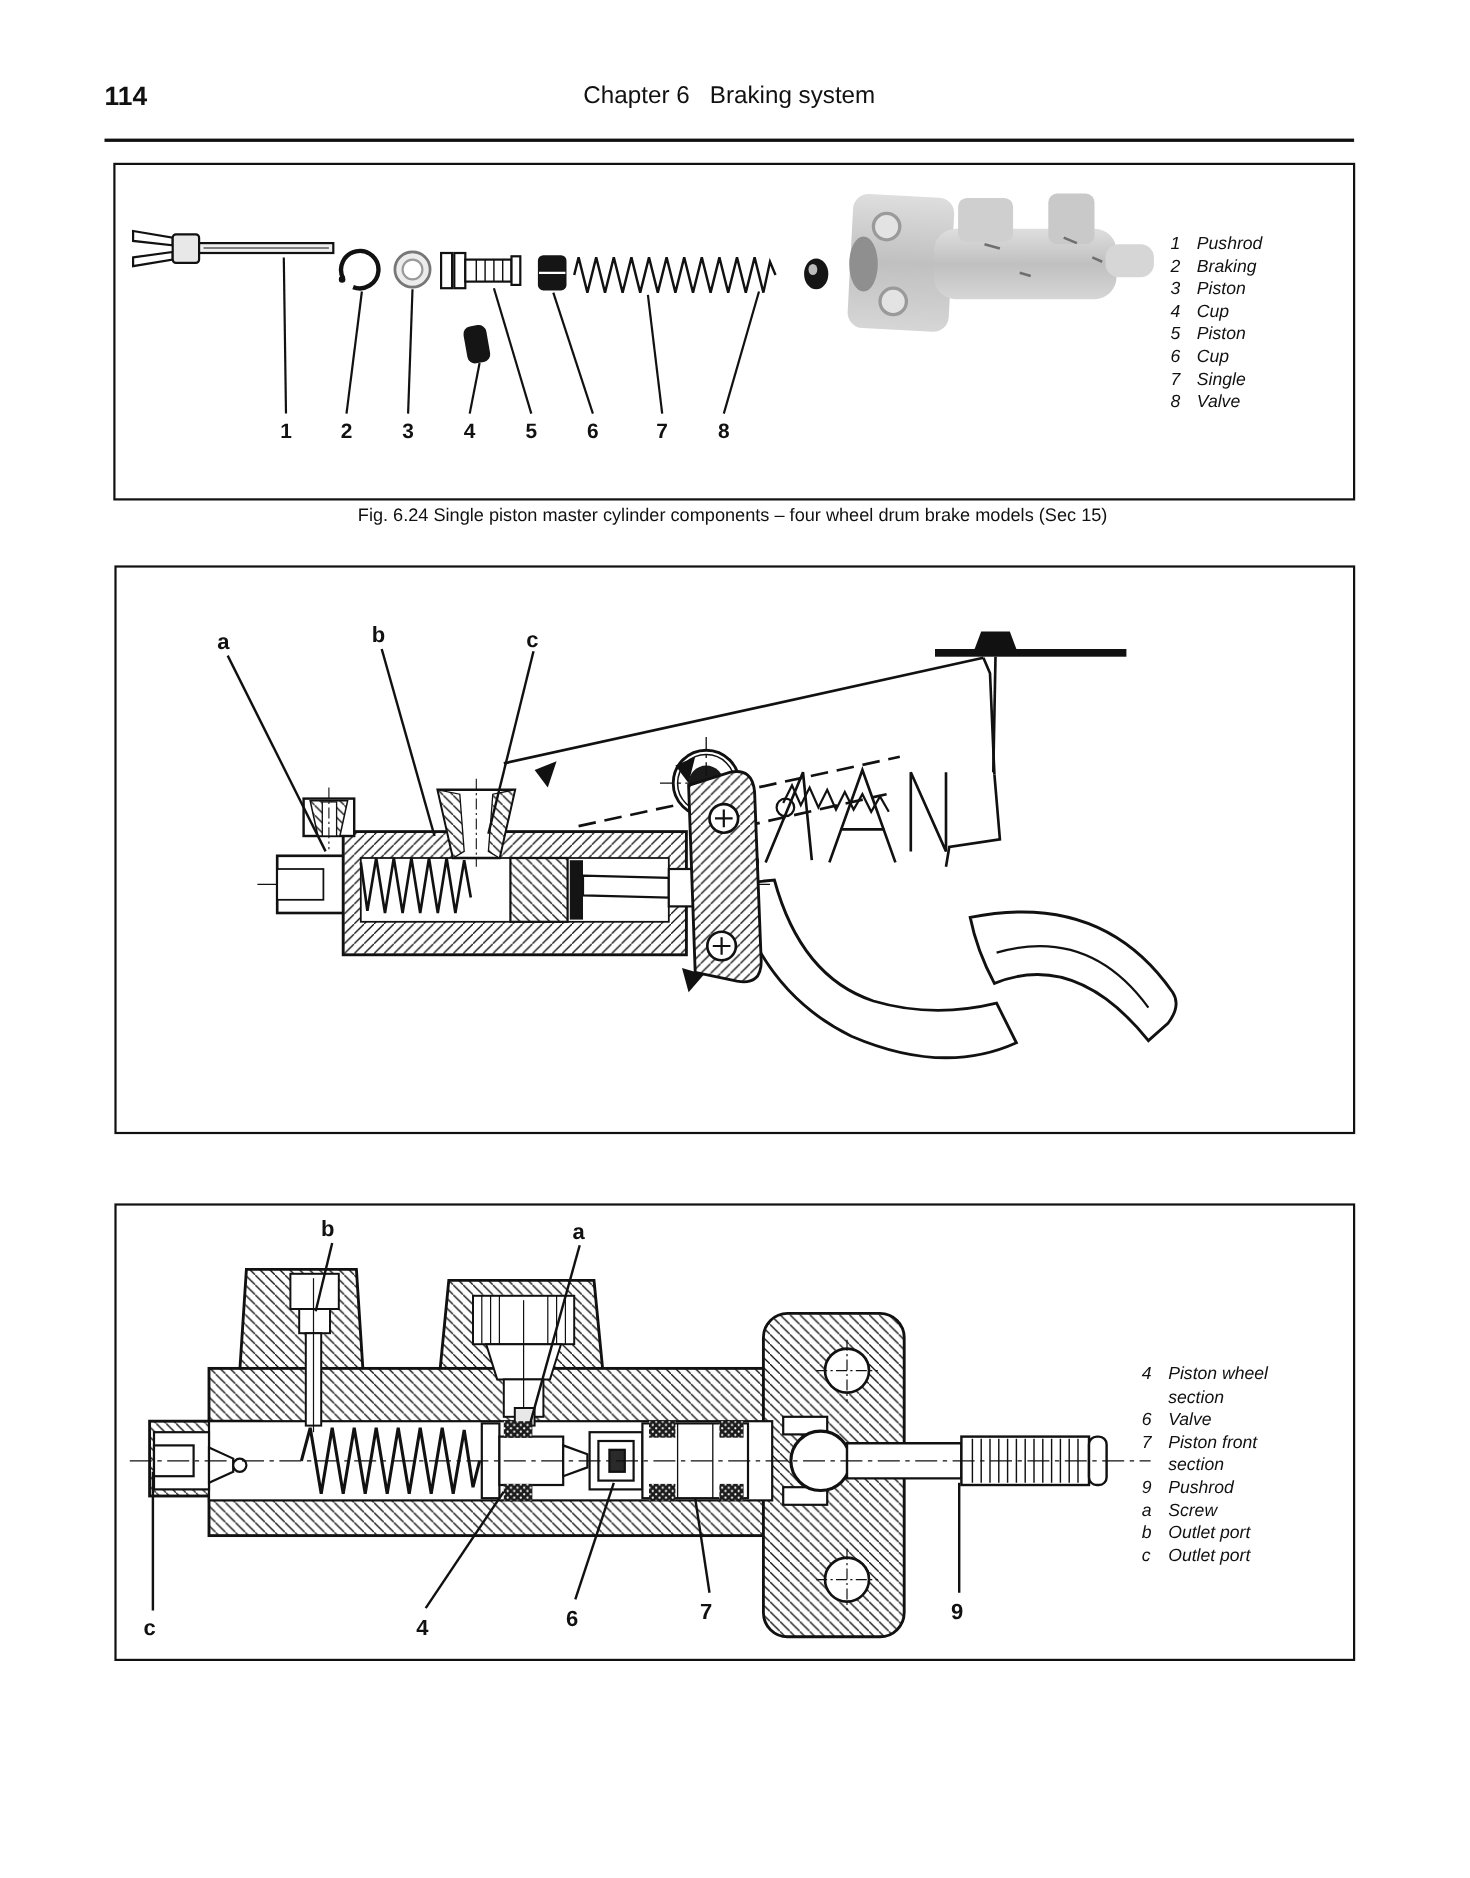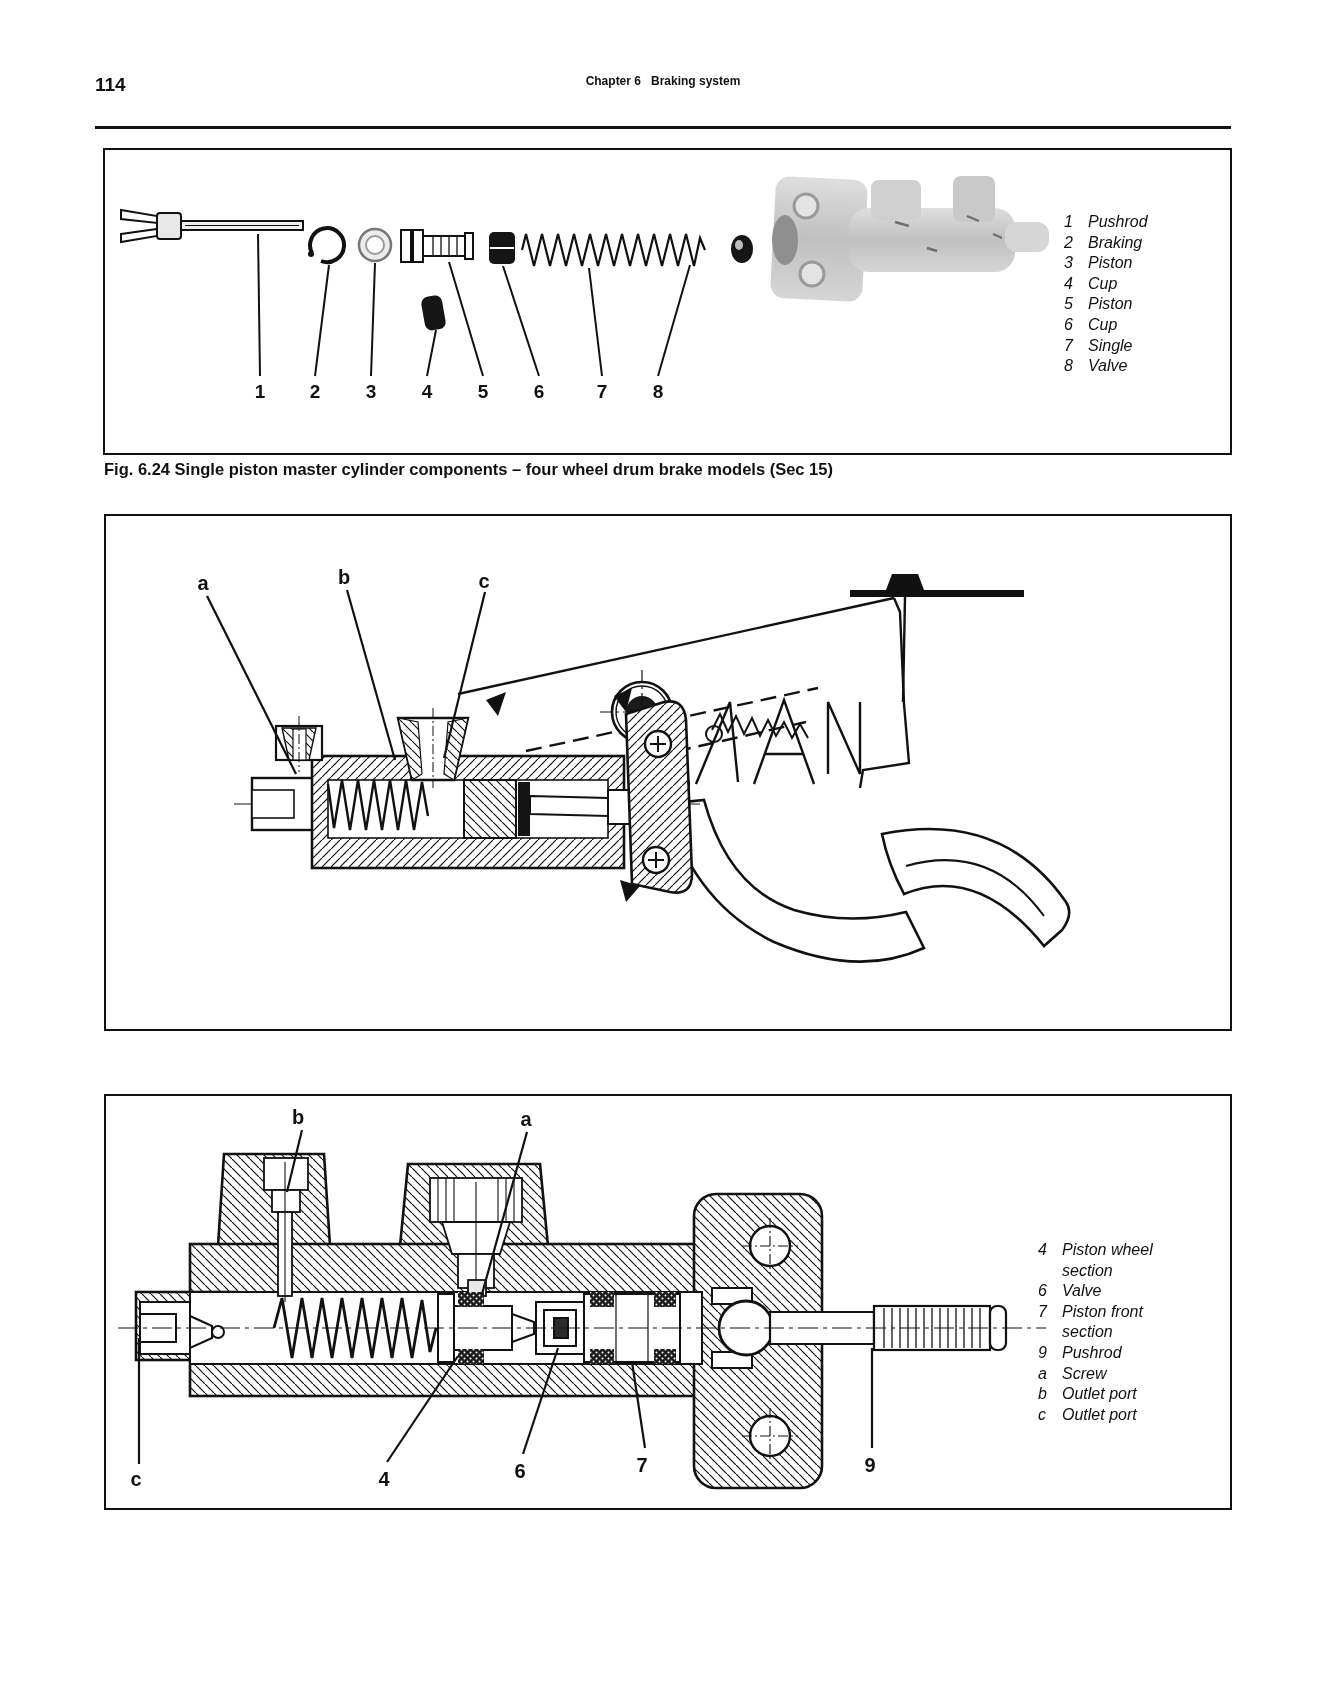--- a/index.html
+++ b/index.html
@@ -1,28 +1,28 @@
 <!DOCTYPE html>
 <html><head>
 <meta charset="utf-8">
 <style>
   html,body{margin:0;padding:0;background:#fff;}
   .page{position:relative;width:1336px;height:1707px;background:#fff;overflow:hidden;
         font-family:"Liberation Sans",sans-serif;color:#111;}
-  .pagenum{position:absolute;left:95px;top:74px;font-size:19px;font-weight:bold;}
+  .pagenum{position:absolute;left:95px;top:74px;font-size:24px;font-weight:bold;}
   .chapter{position:absolute;left:95px;top:74px;width:1136px;text-align:center;
-           font-size:12px;font-weight:bold;white-space:pre;}
+           font-size:22px;font-weight:normal;white-space:pre;}
   .rule{position:absolute;left:95px;top:126px;width:1136px;height:3px;background:#111;}
   .figbox{position:absolute;background:#fff;border:2px solid #111;}
   #box624{left:103px;top:148px;width:1125px;height:303px;}
   #box625{left:104px;top:514px;width:1124px;height:513px;}
   #box626{left:104px;top:1094px;width:1124px;height:412px;}
   .figbox svg{position:absolute;left:0;top:0;width:100%;height:100%;}
-  .caption{position:absolute;left:104px;width:1124px;
-           font-size:16.5px;font-weight:bold;}
+  .caption{position:absolute;left:104px;width:1124px;text-align:center;
+           font-size:16.5px;font-weight:normal;}
   #cap624{top:460px;}
   #cap625{top:1034px;}
   #cap626{top:1510px;}
   .plist{position:absolute;font-style:italic;font-size:16px;line-height:20.6px;}
   #plist624{left:959px;top:62px;width:170px;}
   #plist626{left:932px;top:144px;width:190px;}
   .prow{display:flex;}
   .pn{width:18px;flex:0 0 18px;font-style:italic;}
   .pl{margin-left:6px;}
   #plist626 .pl{width:112px;}

